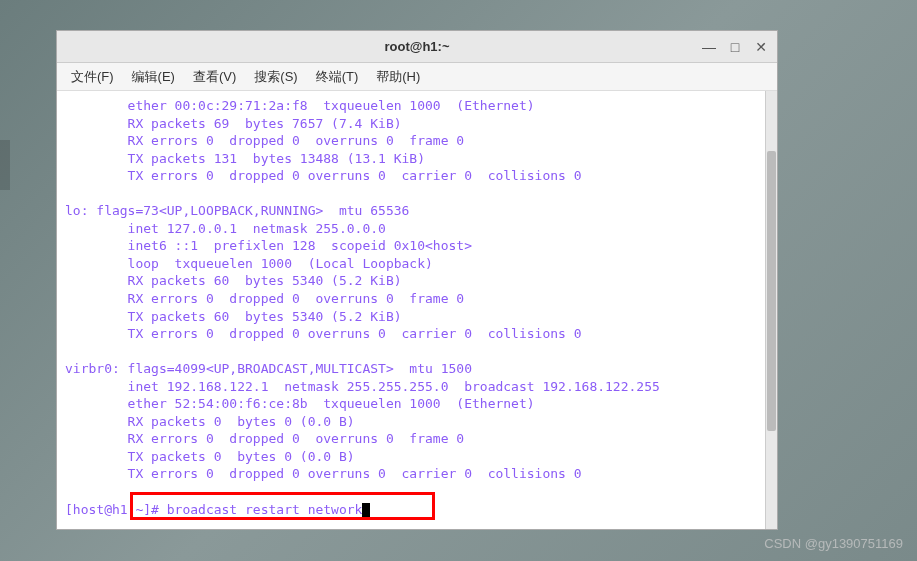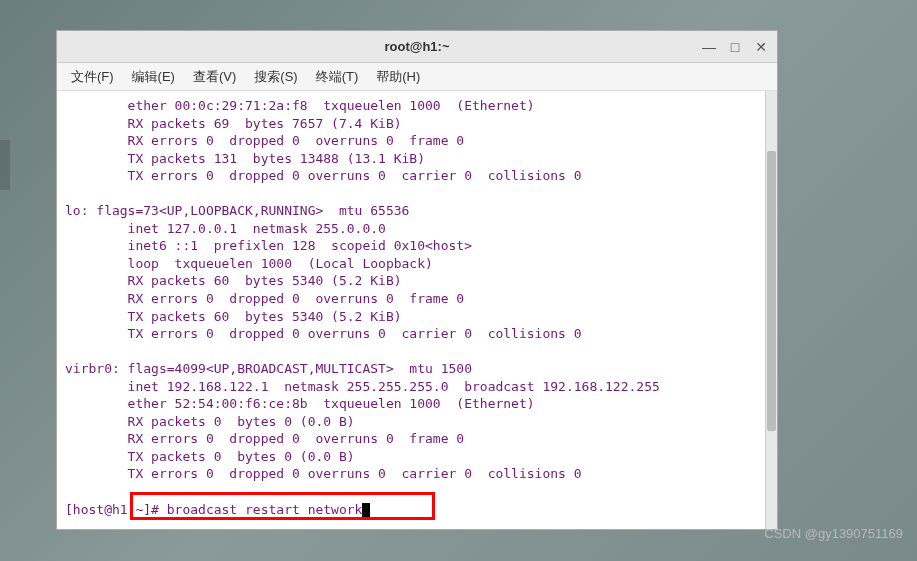--- a/index.html
+++ b/index.html
@@ -67,21 +67,21 @@
       padding: 3px 8px;
       cursor: pointer;
     }
     .terminal {
       flex: 1;
       background: #fff;
       padding: 6px 8px;
       font-family: "DejaVu Sans Mono", "Liberation Mono", monospace;
       font-size: 13px;
       line-height: 1.35;
-      color: #701a75;
+      color: #8b5cf6;
       overflow: hidden;
       position: relative;
       white-space: pre;
     }
     .scrollbar {
       position: absolute;
       right: 0;
       top: 60px;
       bottom: 0;
       width: 12px;
@@ -105,21 +105,21 @@
     .cursor-block {
       display: inline-block;
       width: 8px;
       height: 14px;
       background: #000;
       vertical-align: text-bottom;
     }
     .watermark {
       position: absolute;
       right: 14px;
-      bottom: 20px;
+      bottom: 10px;
       color: rgba(200,200,200,0.75);
       font-size: 13px;
       font-family: sans-serif;
     }
     .side-shadow {
       position: absolute;
       left: 0;
       top: 140px;
       width: 10px;
       height: 50px;

